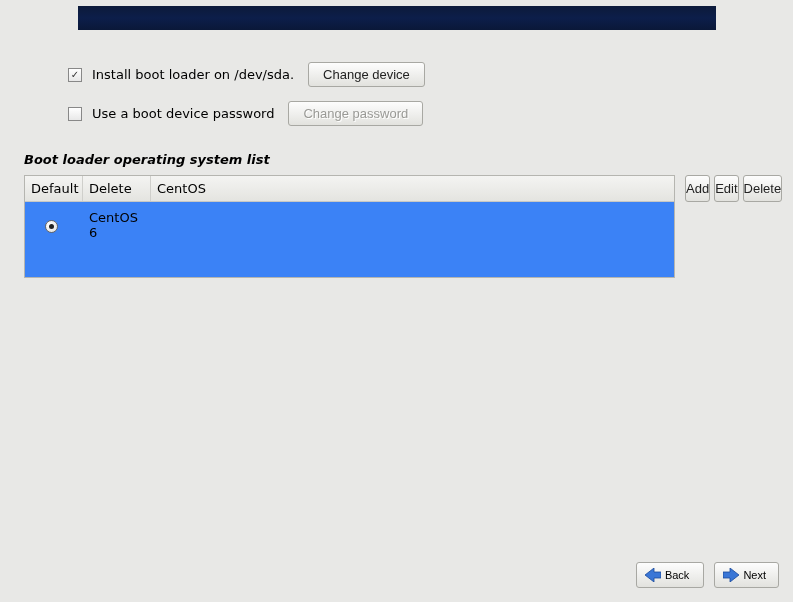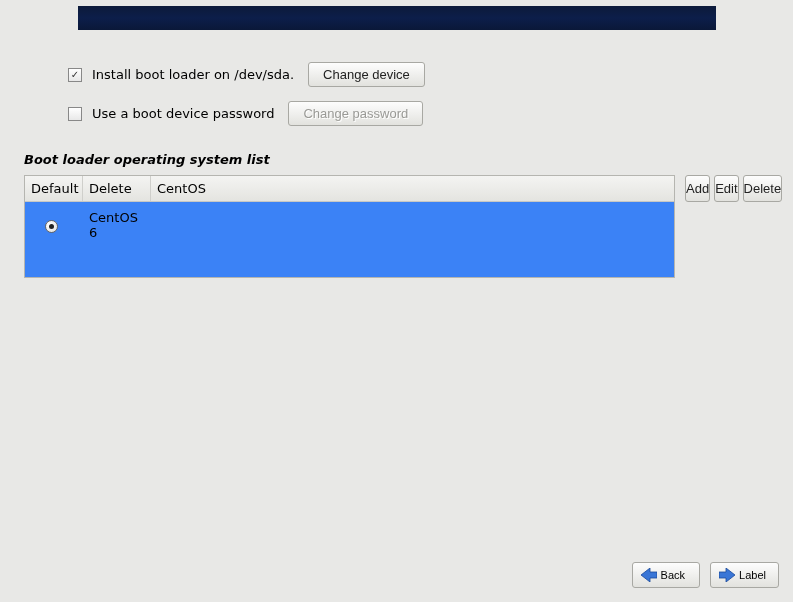--- a/index.html
+++ b/index.html
@@ -208,15 +208,15 @@
         </svg>
     </span>
     <span>Back</span>
   </button>
   <button class="nav-btn next">
     <span class="arrow">
       <svg viewBox="0 0 16 14">
           <polygon points="7,0 7,4 0,4 0,10 7,10 7,14 16,7" fill="#3a76d6" stroke="#1a4a9a" stroke-width="0.8"></polygon>
         </svg>
     </span>
-    <span>Label</span>
+    <span>Next</span>
   </button>
 </div>
 
 </body></html>

